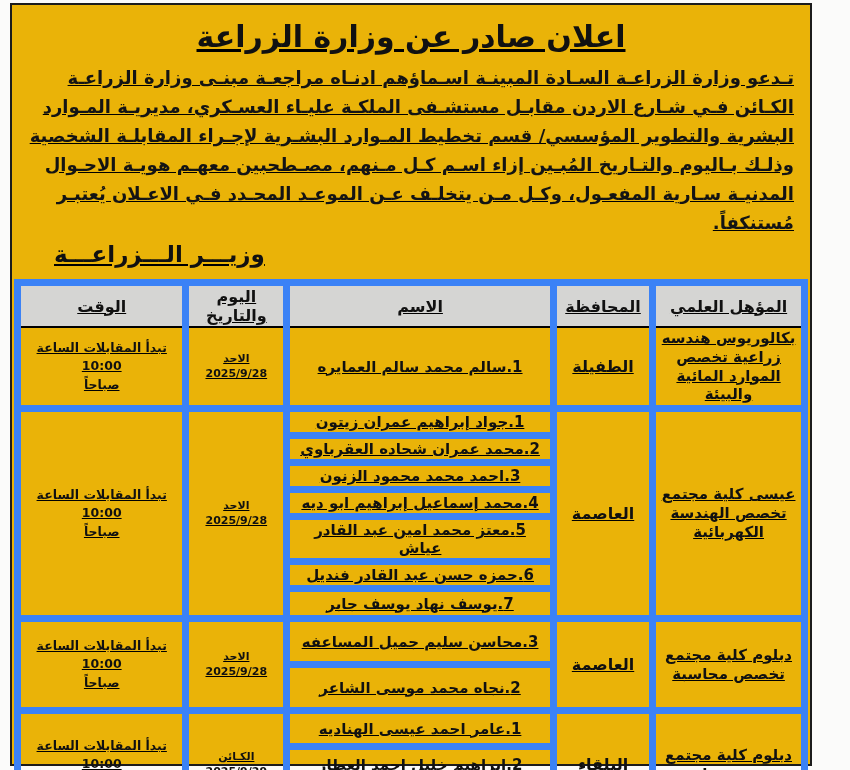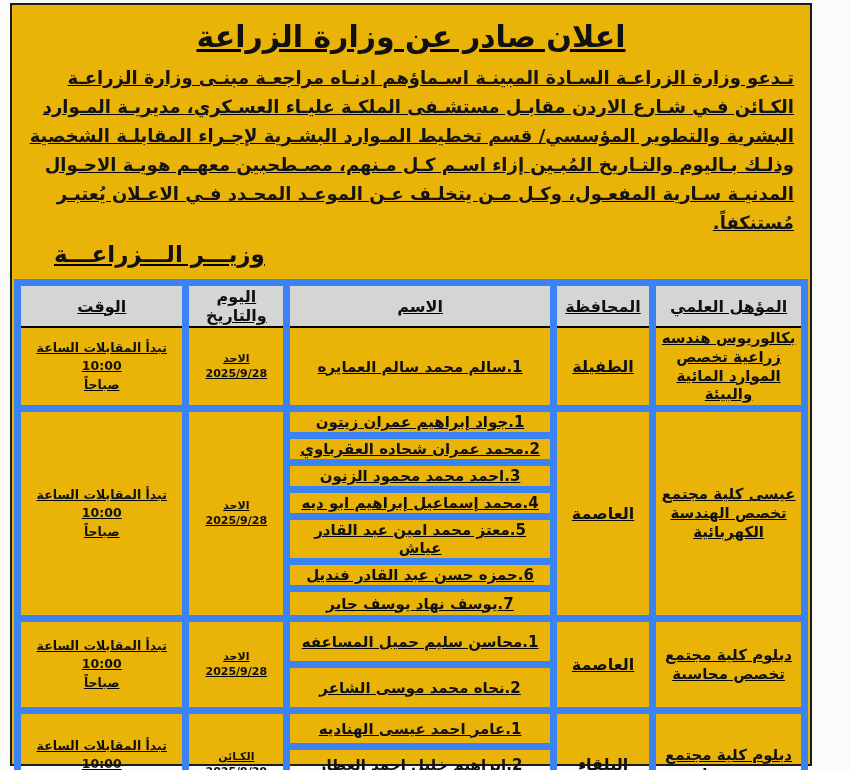--- a/index.html
+++ b/index.html
@@ -177,21 +177,21 @@
       <tr>
         <td class="name h23">6.حمزه حسن عبد القادر فنديل</td>
       </tr>
       <tr>
         <td class="name h30">7.يوسف نهاد يوسف جابر</td>
       </tr>
 
       <tr class="grp-first">
         <td class="qual" rowspan="2">دبلوم كلية مجتمع تخصص محاسبة</td>
         <td class="gov" rowspan="2">العاصمة</td>
-        <td class="name h46">1.محاسن سليم جميل المساعفه</td>
+        <td class="name h46">3.محاسن سليم جميل المساعفه</td>
         <td class="datec" rowspan="2">
           <div>الاحد</div>
           <div class="datenum">2025/9/28</div>
         </td>
         <td class="timec" rowspan="2">تبدأ المقابلات الساعة 10:00
 صباحاً</td>
       </tr>
       <tr>
         <td class="name h46">2.نجاه محمد موسى الشاعر</td>
       </tr>

